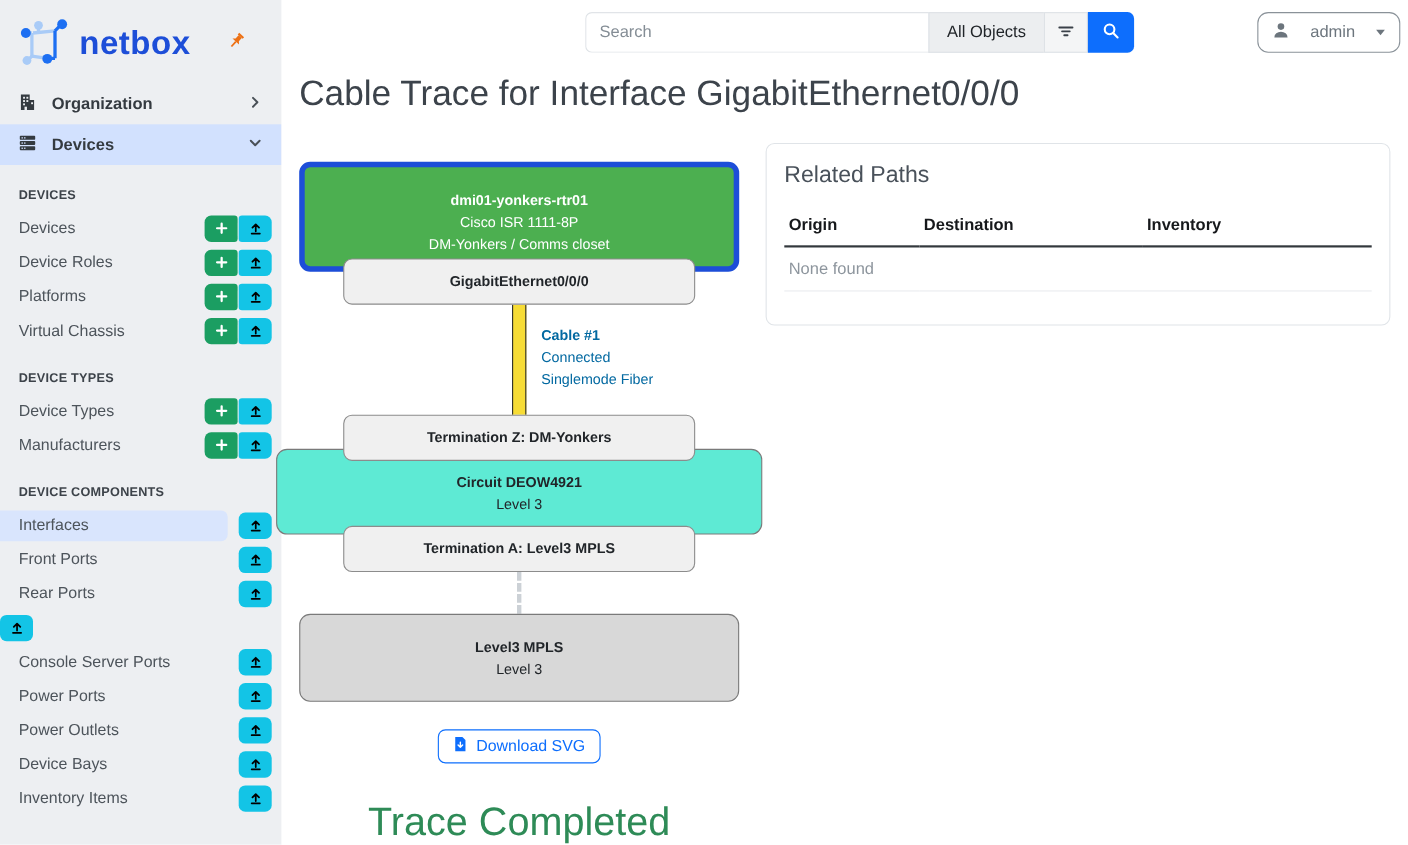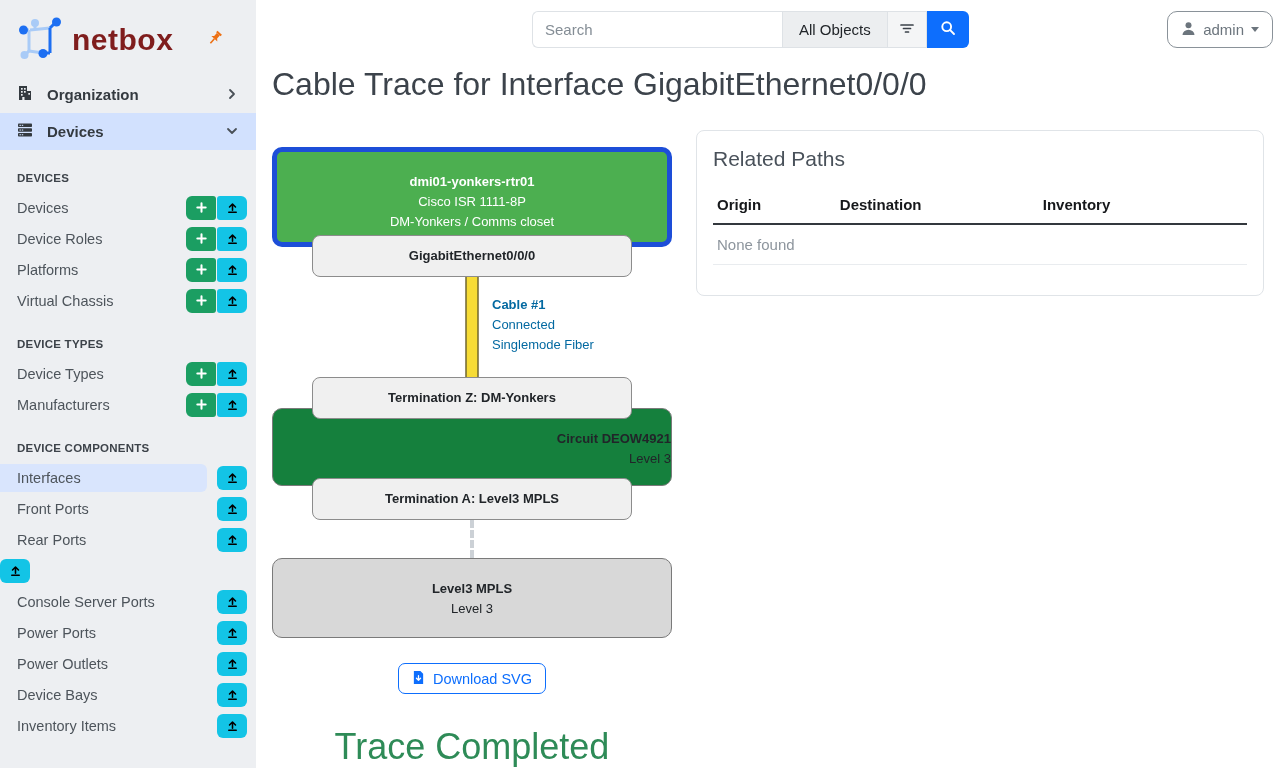--- a/index.html
+++ b/index.html
@@ -3,21 +3,21 @@
 <meta charset="utf-8">
 <style>
   * { box-sizing: border-box; margin: 0; padding: 0; }
   html,body { width:1280px; height:768px; overflow:hidden; }
   body { font-family:"Liberation Sans", sans-serif; background:#fff; color:#343a40; }
   .app { display:flex; width:1280px; height:768px; }
 
   
   .sidebar { width:256px; min-width:256px; height:768px; background:#edeff2; overflow:hidden; }
   .brand { display:flex; align-items:center; padding:14px 16px 10px 16px; height:76px; }
-  .wordmark { font-size:30px; font-weight:700; color:#7f1d1d; letter-spacing:.5px; margin-left:8px; }
+  .wordmark { font-size:30px; font-weight:700; color:#1d4ed8; letter-spacing:.5px; margin-left:8px; }
   .pin { margin-left:34px; cursor:pointer; }
   .navgroup { display:flex; align-items:center; height:37px; padding:0 18px 0 16px; gap:13px;
               font-size:15px; font-weight:700; color:#343a40; cursor:pointer; }
   .navgroup.active { background:#d2e1fe; }
   .navgroup .chev { margin-left:auto; }
   .section-title { margin:22px 0 8px 0; padding-left:17px; font-size:11.5px; font-weight:700;
                    color:#3d434a; letter-spacing:.02em; }
   .srow { display:flex; align-items:center; height:31px; padding-right:9px; }
   .srow-lbl { flex:1; display:flex; align-items:center; height:28px; padding-left:17px;
               font-size:14.5px; color:#4d545b; cursor:pointer; }
@@ -27,31 +27,31 @@
           cursor:pointer; }
   .sbtn.add { background:var(--add-green,#1b9e62); border-radius:6px 3px 3px 6px; }
   .sbtn.add:only-child, .sbtn.imp:only-child { border-radius:6px; }
   .sbtn.imp { background:var(--import-cyan,#13c4e6); border-radius:3px 6px 6px 3px; }
   .srow-btns .sbtn:first-child:last-child { border-radius:6px; }
 
   
   .content { flex:1; display:flex; flex-direction:column; background:#fff; }
   .topbar { display:flex; align-items:center; height:70px; padding-right:7px; }
   .search-group { display:flex; margin-left:276px; height:37px; }
-  .search-input { width:250px; height:37px; border:1px solid #dee2e6; border-right:none;
+  .search-input { width:312px; height:37px; border:1px solid #dee2e6; border-right:none;
                   border-radius:6px 0 0 6px; padding:0 12px; font-size:15px; color:#212529; outline:none;
                   font-family:"Liberation Sans",sans-serif; }
   .search-input::placeholder { color:#848d95; }
   .scope-btn { height:37px; padding:0 16px; background:#eceef0; border:1px solid #dee2e6; border-right:none;
                font-size:15px; color:#212529; cursor:pointer; font-family:"Liberation Sans",sans-serif; }
   .filter-btn { width:40px; height:37px; background:#f4f5f6; border:1px solid #dee2e6;
                 display:flex; align-items:center; justify-content:center; cursor:pointer; }
   .go-btn { width:42px; height:37px; background:var(--accent,#0d6efd); border:none; border-radius:0 6px 6px 0;
             display:flex; align-items:center; justify-content:center; cursor:pointer; }
-  .user-btn { margin-left:auto; display:flex; align-items:center; gap:7px; height:37px; padding:0 13px;
+  .user-btn { margin-left:auto; display:flex; align-items:center; gap:19px; height:37px; padding:0 13px;
               background:#fff; border:1px solid #8a9299; border-radius:10px; color:#6c757d; font-size:15px;
               cursor:pointer; font-family:"Liberation Sans",sans-serif;text-align:right; }
   .caret { width:0; height:0; border-left:4.5px solid transparent; border-right:4.5px solid transparent;
            border-top:5px solid #6c757d; }
 
   .page-title { margin-top:6px; padding-left:16px; font-size:32px; line-height:38px; font-weight:400;
                 color:#3c434b; }
   .body-cols { display:flex; gap:24px; margin-top:27px; padding:0 16px; align-items:flex-start; }
 
   
@@ -67,22 +67,22 @@
               padding:10px 0; position:relative; z-index:3; }
   .node-iface { margin-top:-12px; }
   .cable-row { width:400px; height:100px; position:relative; }
   .cable-line { position:absolute; left:50%; transform:translateX(-50%); top:0; bottom:0; width:13px;
                 background:var(--cable-yellow,#f7dc35); border-left:1.5px solid #2c2c2c;
                 border-right:1.5px solid #2c2c2c; }
   .cable-info { position:absolute; left:calc(50% + 20px); top:18px; text-align:left; font-size:13px;
                 color:#0369a1; }
   .cable-info div { line-height:20px; }
   .cable-info .t { font-weight:700; }
-  .node-circuit { width:400px; height:78px; background:#15803d; border:1px solid #7a7a7a;
-                  border-radius:10px; margin-top:-11px; padding-top:20px; position:relative; z-index:2;text-align:right; }
+  .node-circuit { width:442px; height:78px; background:#5eead4; border:1px solid #7a7a7a;
+                  border-radius:10px; margin-top:-11px; padding-top:20px; position:relative; z-index:2; }
   .node-terma { margin-top:-8px; }
   .dash-link { width:0; height:38px; border-left:4px dashed #ccd1d6; margin:0 auto; }
   .node-far { width:400px; height:80px; background:#d8d8d8; border:1px solid #7a7a7a; border-radius:10px;
               padding-top:20px; }
   .dl-btn { margin-top:25px; display:flex; align-items:center; gap:8px; padding:6px 13px; height:31px;
             background:#fff; border:1px solid var(--accent,#0d6efd); border-radius:7px;
             color:var(--accent,#0d6efd); font-size:14.5px; cursor:pointer;
             font-family:"Liberation Sans",sans-serif; }
   .trace-status { margin-top:32px; font-size:36px; color:var(--success-text,#2e8b57); }
 

